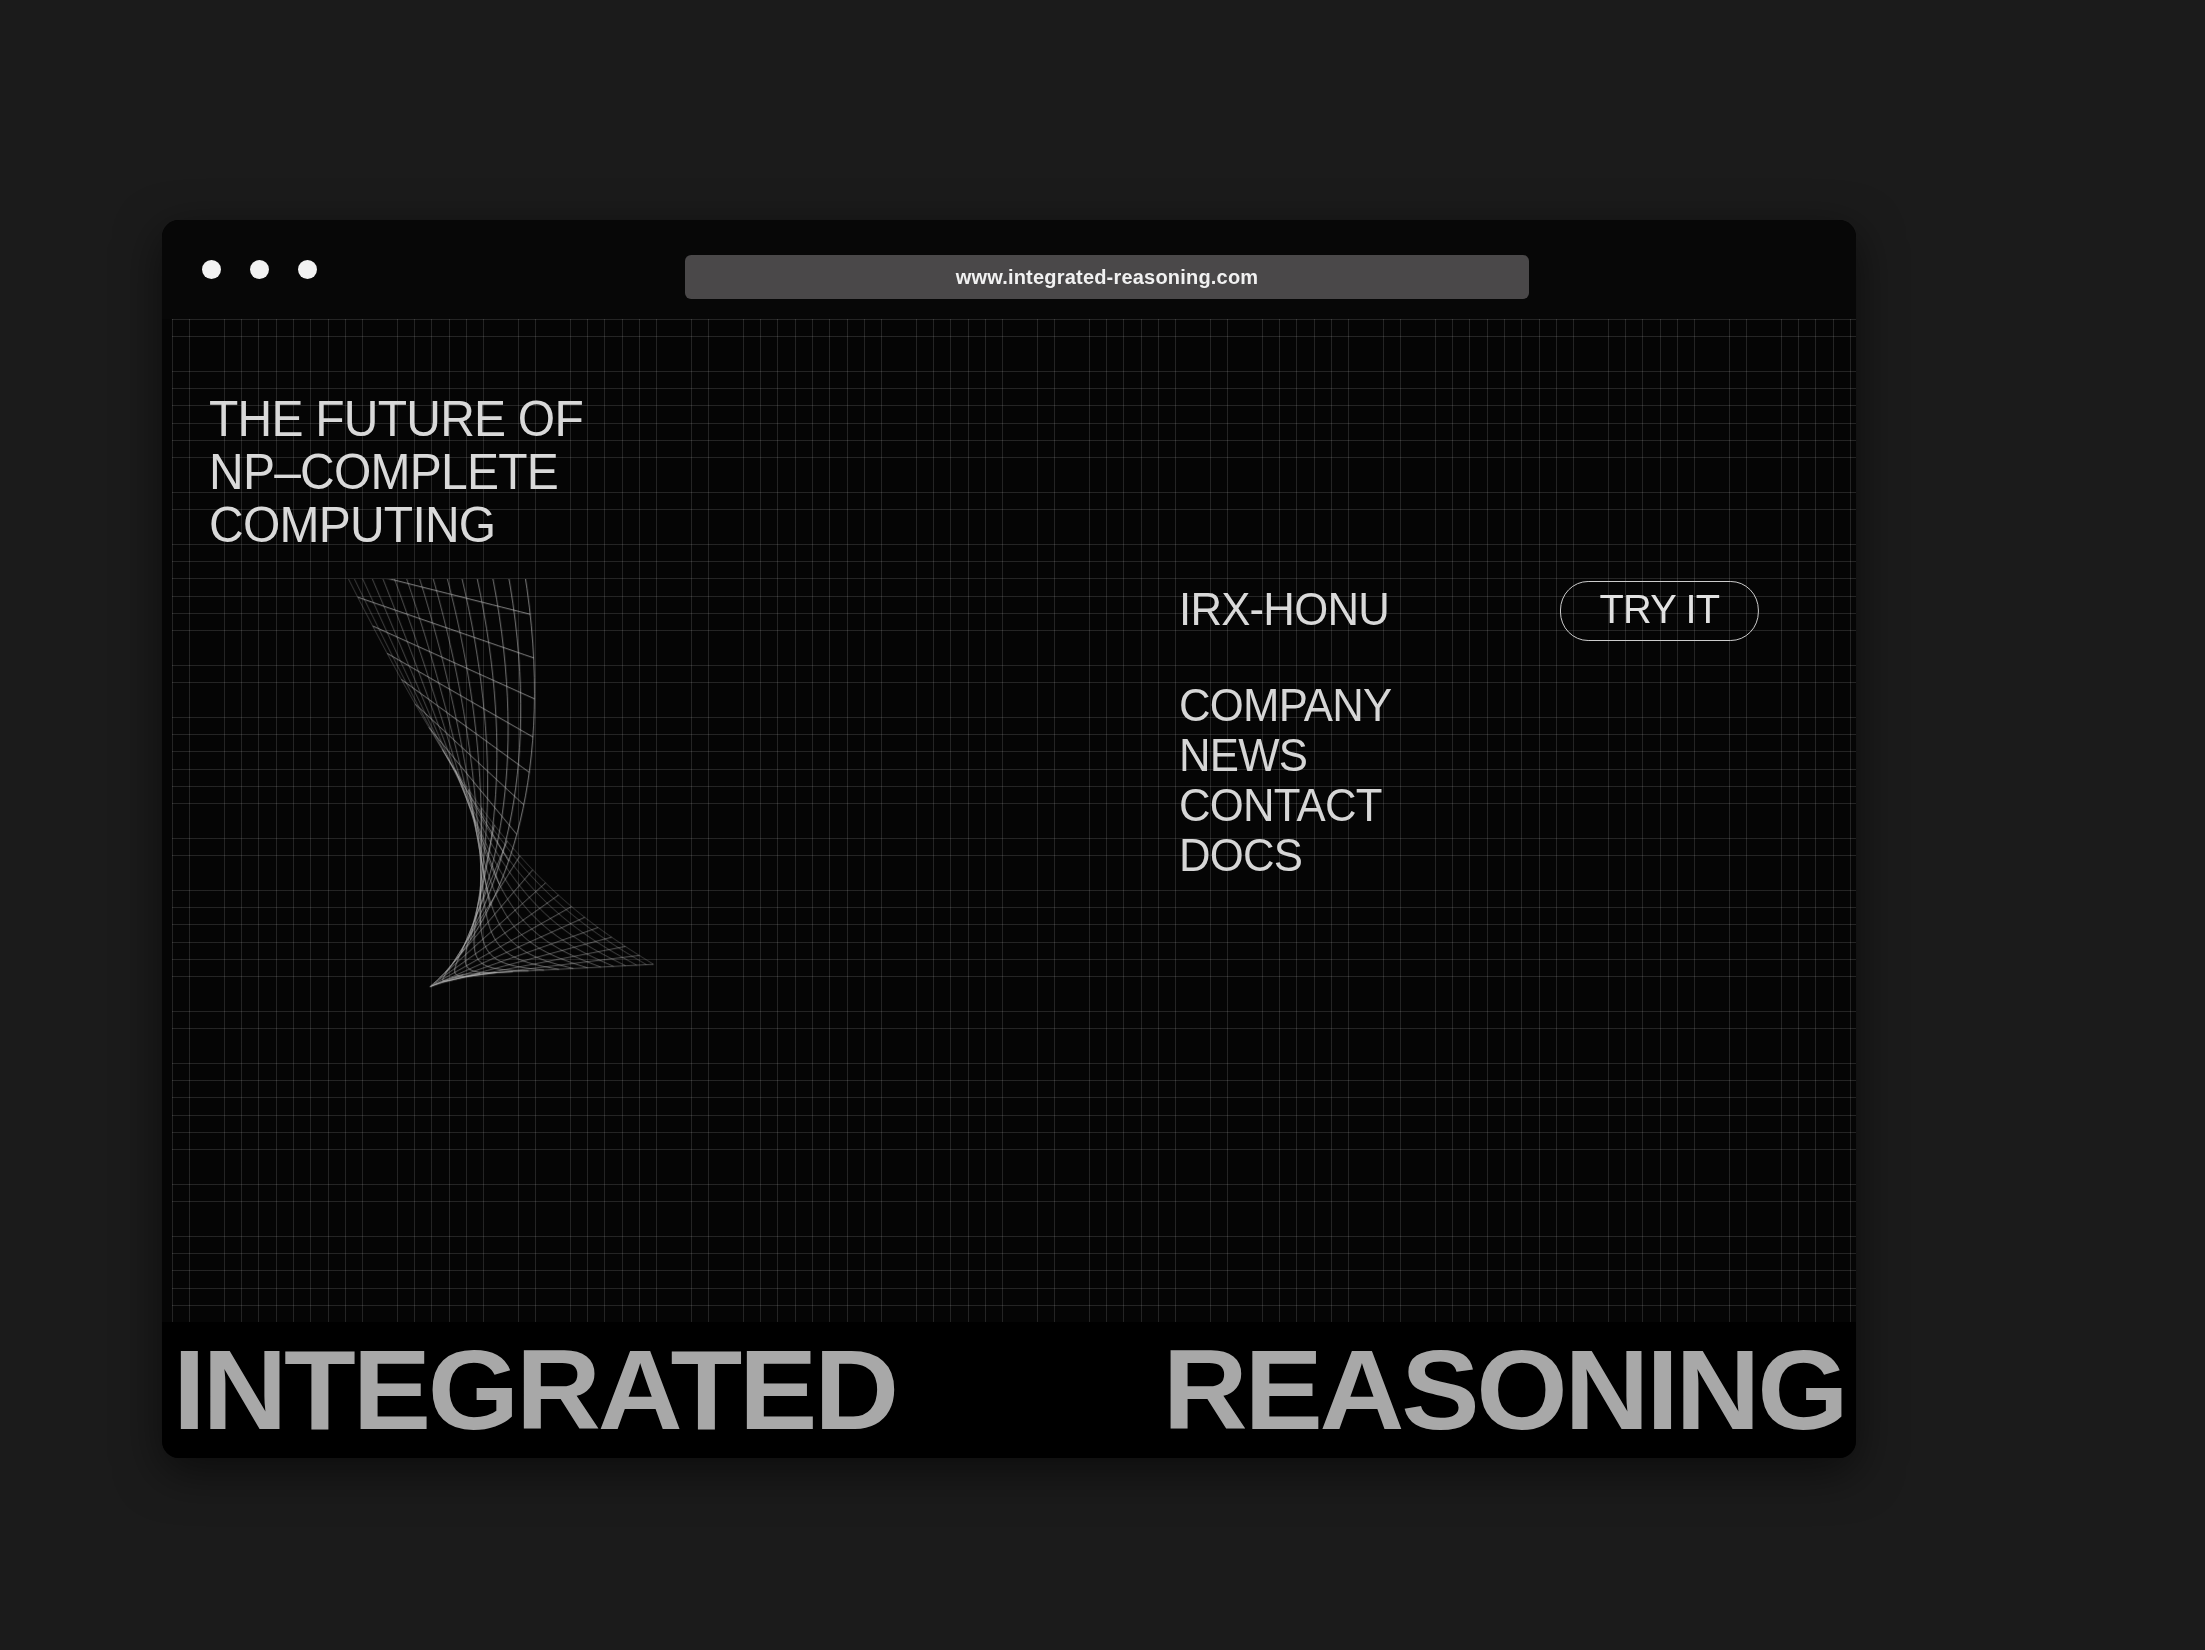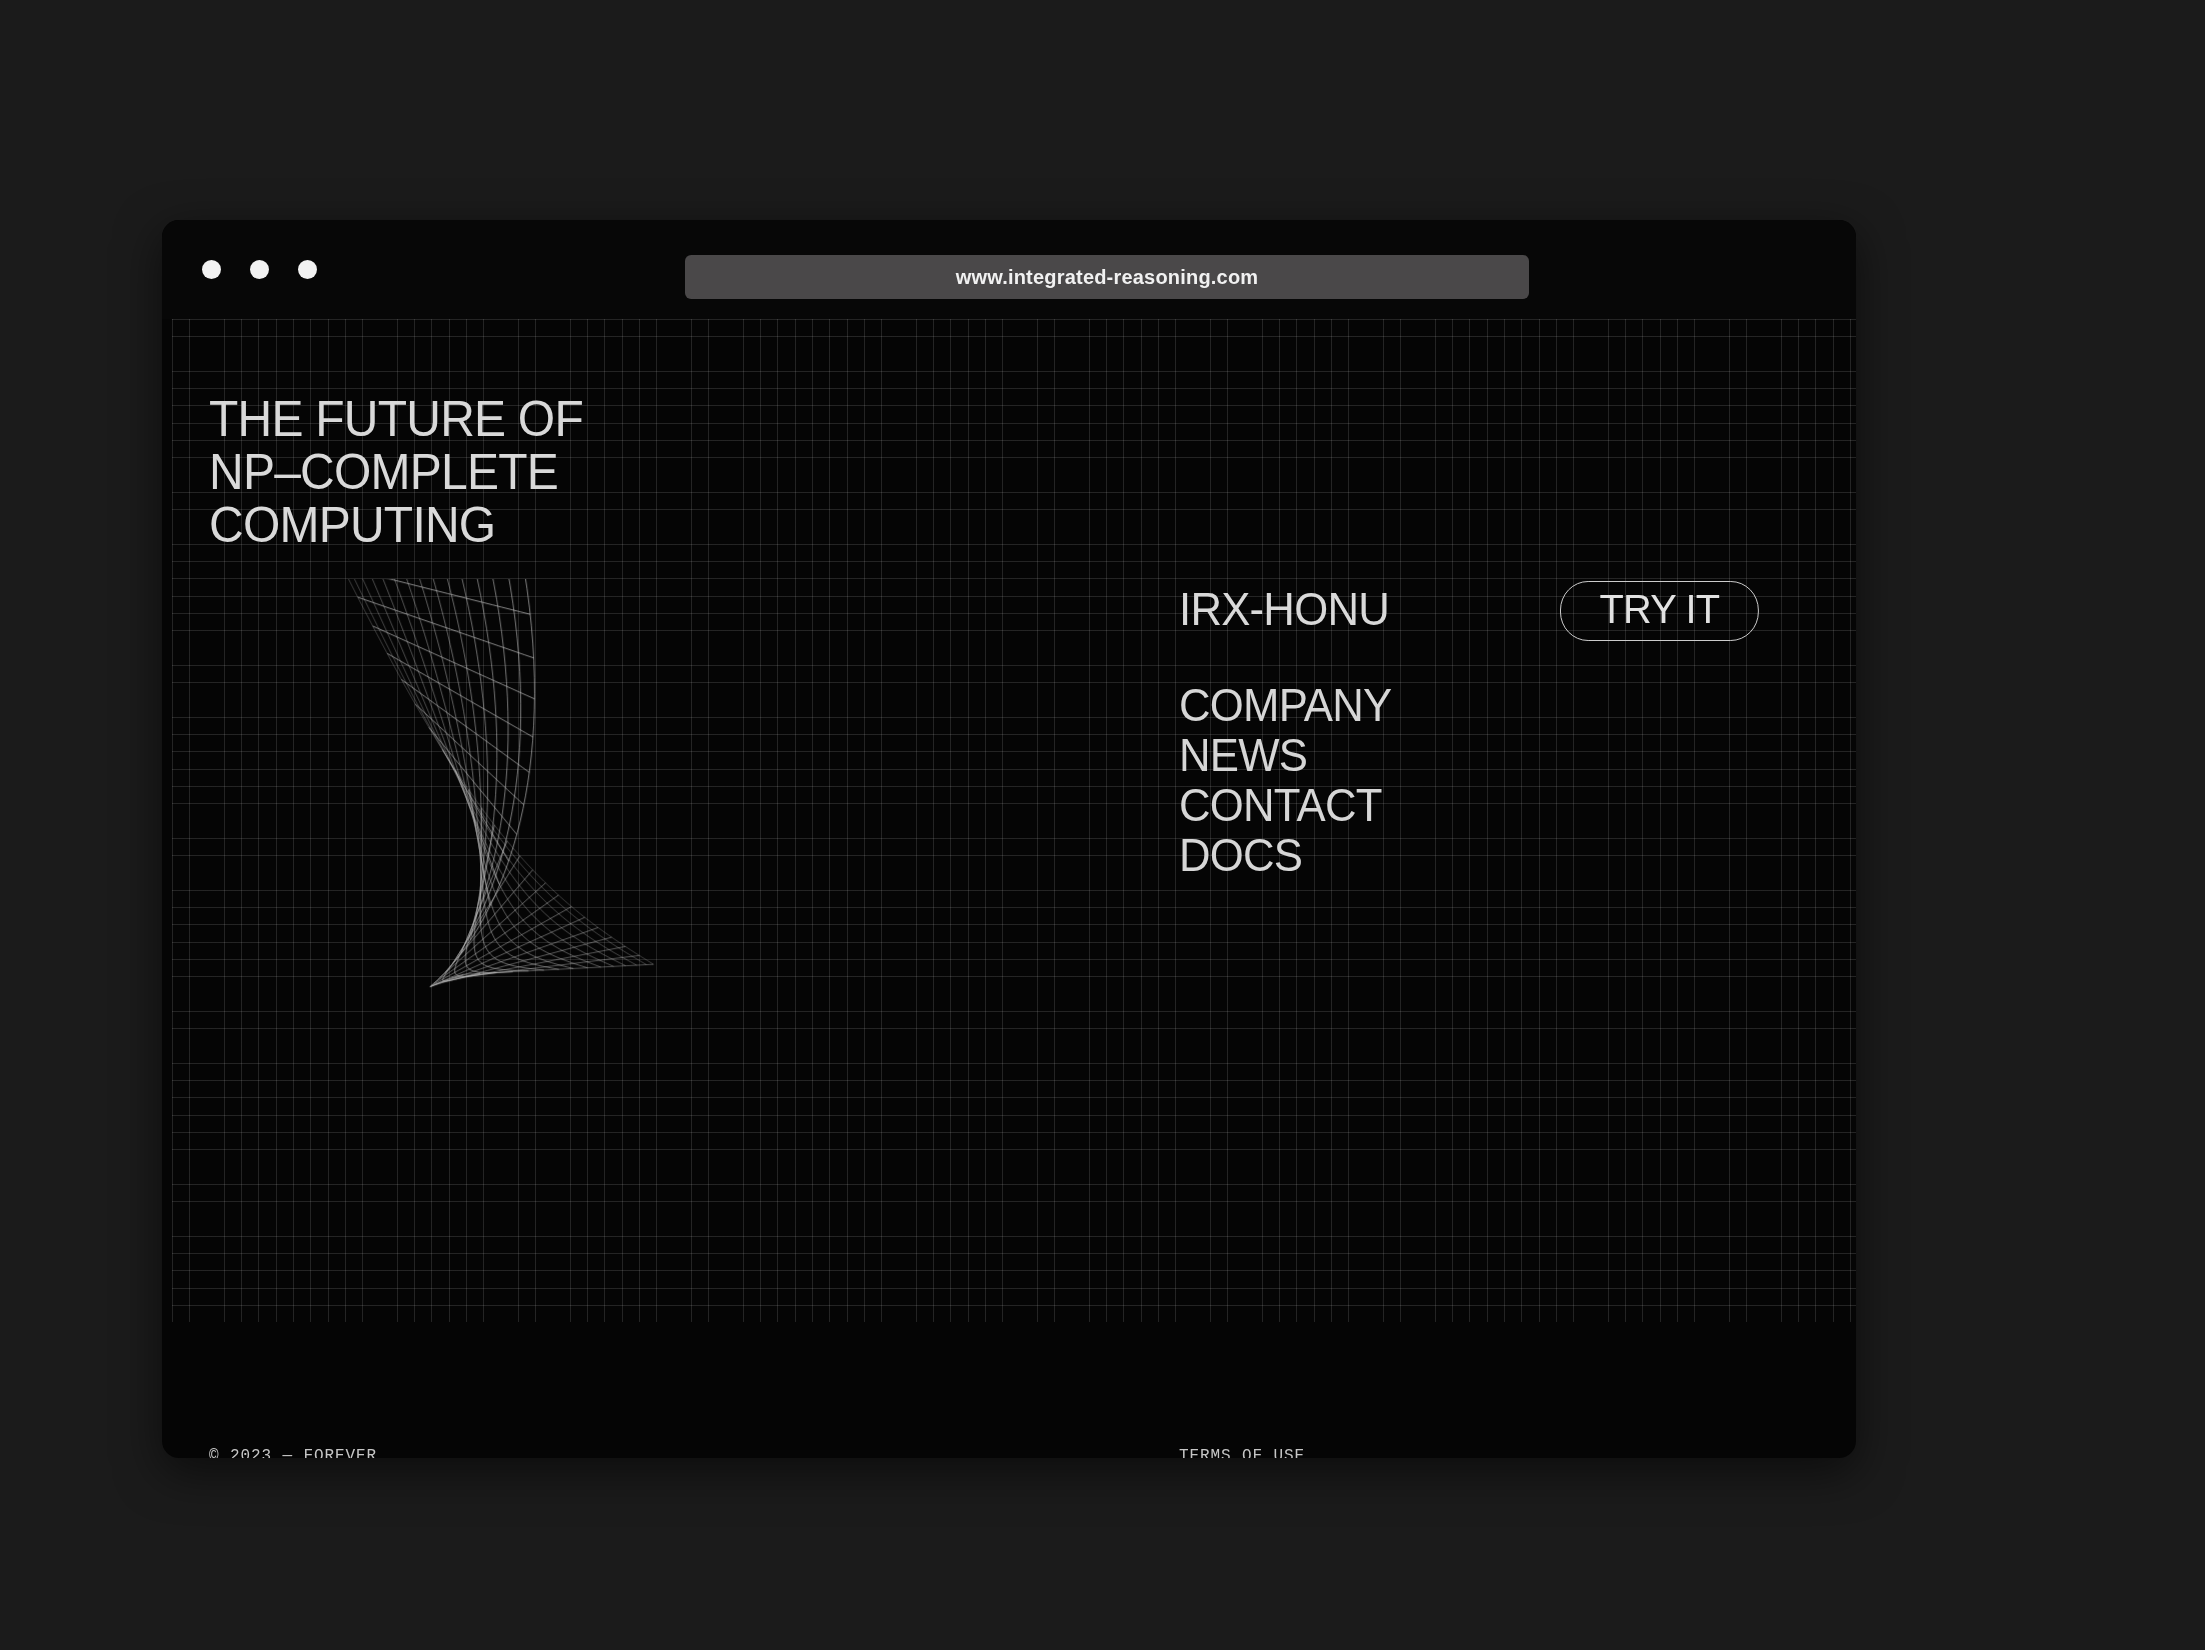--- a/index.html
+++ b/index.html
@@ -250,15 +250,19 @@
 INTEGRATED
 REASONING, INC.</div>
 
     <div class="legal">
       <div>TERMS OF USE</div>
 
     </div>
 
   </div>
 
+  <div class="wordmark">
+    <span class="wm-1">INTEGRATED</span>
+    <span class="wm-2">REASONING</span>
+  </div>
 
 </div>
 
 
 </body></html>

